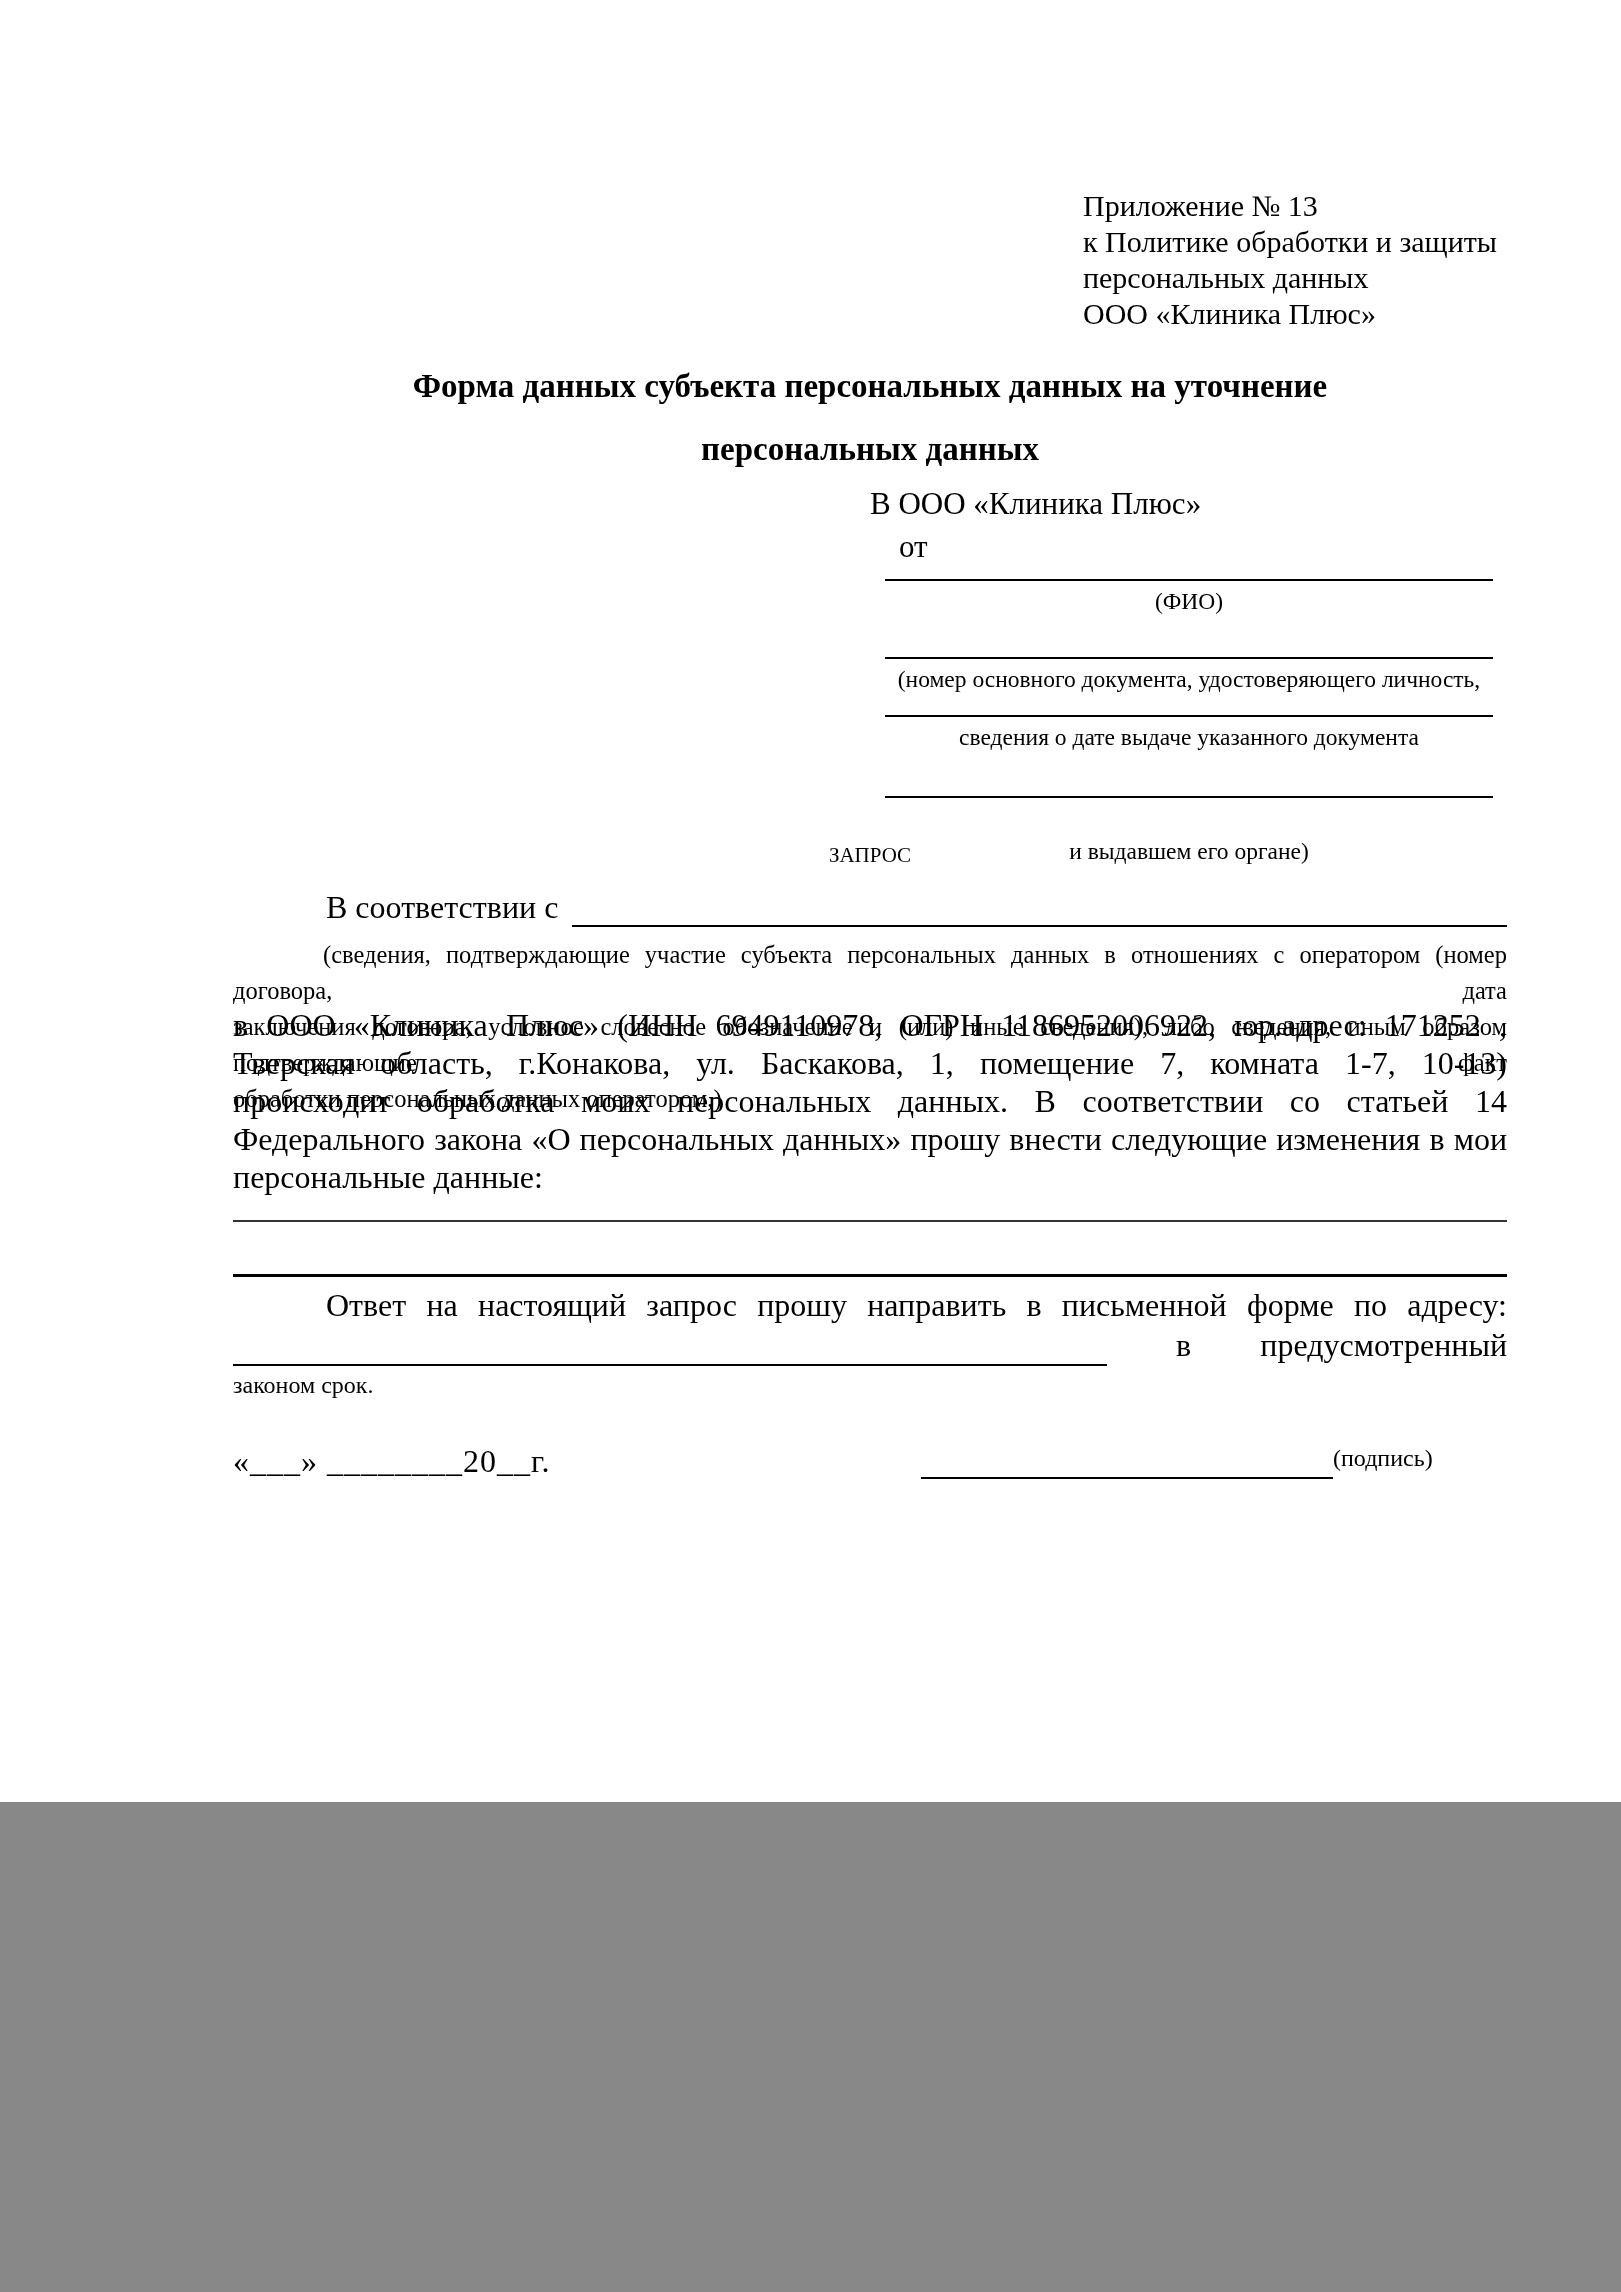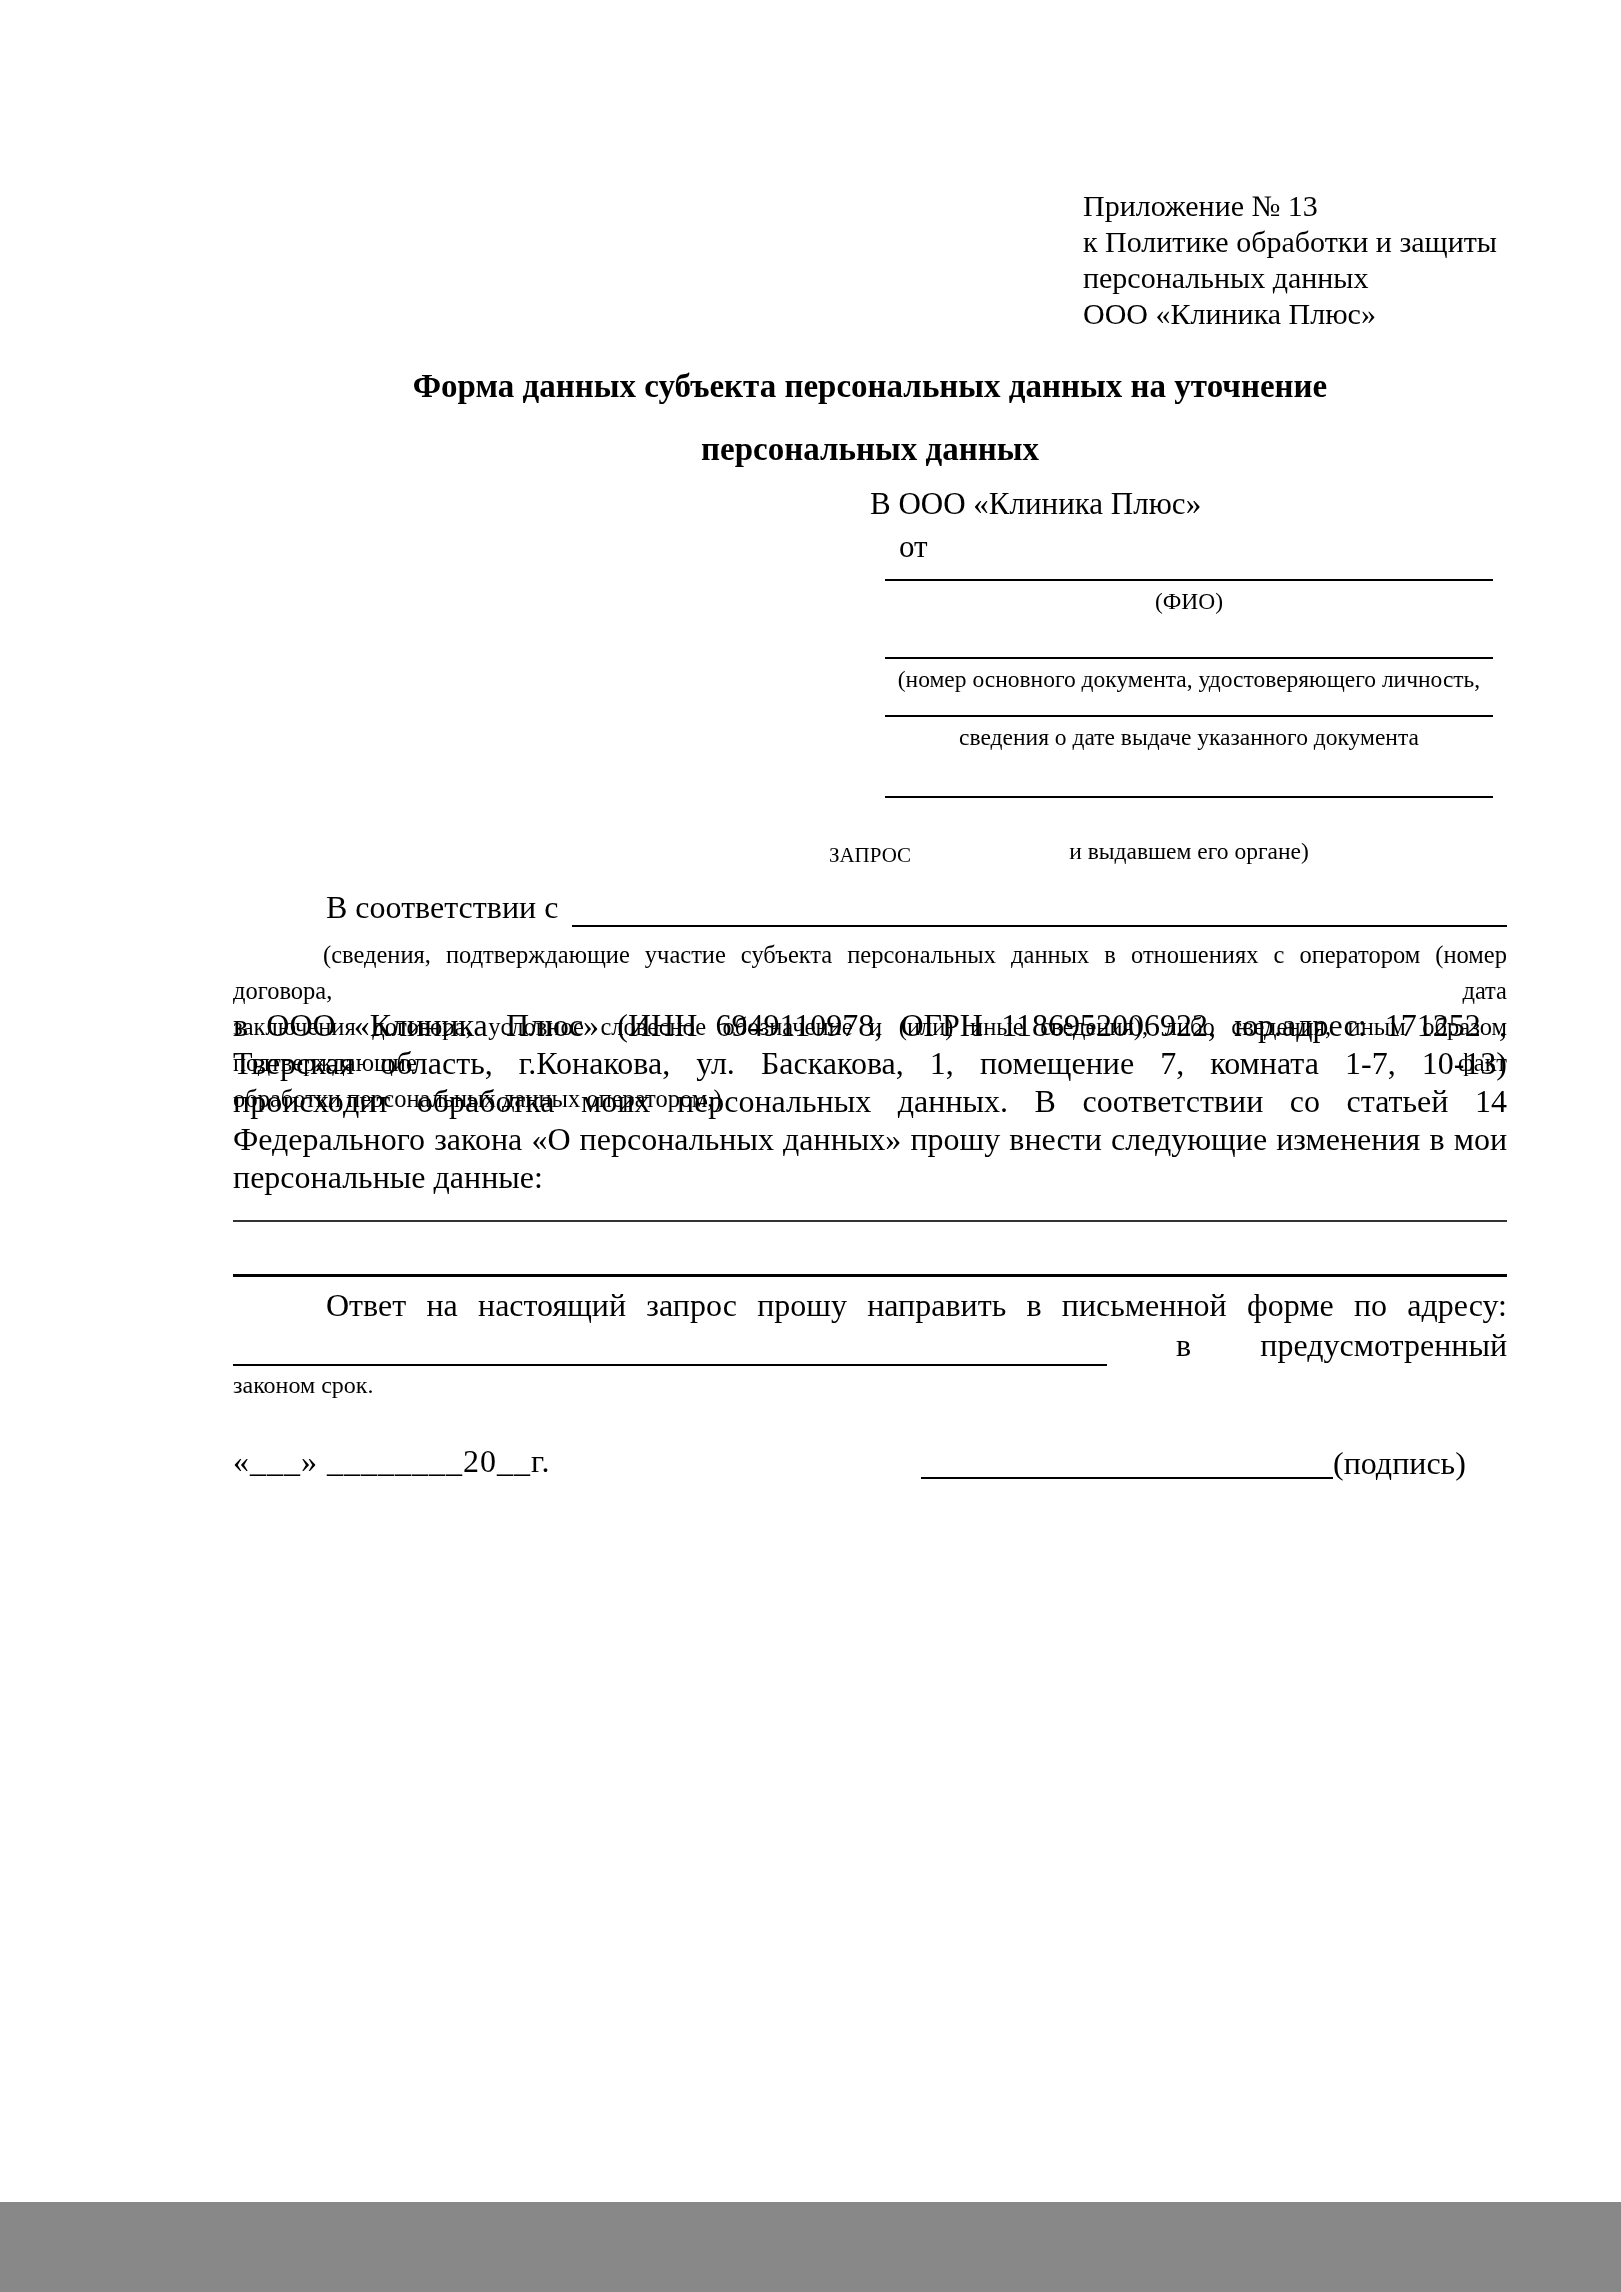--- a/index.html
+++ b/index.html
@@ -1,18 +1,18 @@
 <!DOCTYPE html>
 <html lang="ru"><head>
 <meta charset="utf-8">
 <style>
   html,body{margin:0;padding:0;background:#888;}
   .page{
     position:relative;
-    width:1621px;height:2202px;
+    width:1621px;height:1802px;
     margin:0 auto;
     background:#ffffff;
     color:#000;
     font-family:"Liberation Serif","DejaVu Serif",serif;
     overflow:hidden;
   }
   .abs{position:absolute;}
 
   
   .appendix{left:1083px;top:188px;width:461px;font-size:30px;line-height:36px;text-align:left;}
@@ -42,21 +42,21 @@
   .blank-b{left:233px;top:1274px;width:1274px;border-bottom:3.9px solid #000;}
 
   .reply-1{left:233px;top:1286px;width:1274px;font-size:32px;line-height:39px;text-indent:93px;text-align:justify;text-align-last:justify;}
   .reply-2{left:233px;top:1325px;width:1274px;display:flex;align-items:flex-end;justify-content:space-between;font-size:32px;line-height:41px;}
   .reply-2 .uline{flex:0 0 874px;border-bottom:2.9px solid #000;height:33px;}
   .reply-3{left:233px;top:1366px;font-size:24px;line-height:39px;}
 
   
   .date-text{left:233px;top:1443px;font-size:32px;letter-spacing:1px;}
   .sig-line{left:921px;top:1444px;width:412px;border-bottom:2.9px solid #000;height:33px;}
-  .sig-caption{left:1333px;top:1445px;font-size:32px;}
+  .sig-caption{left:1333px;top:1445px;font-size:24px;}
 </style>
 </head>
 <body>
 
 <div class="page">
 
   <div class="abs appendix">
     <div>Приложение № 13</div>
     <div>к Политике обработки и защиты</div>
     <div>персональных данных</div>

